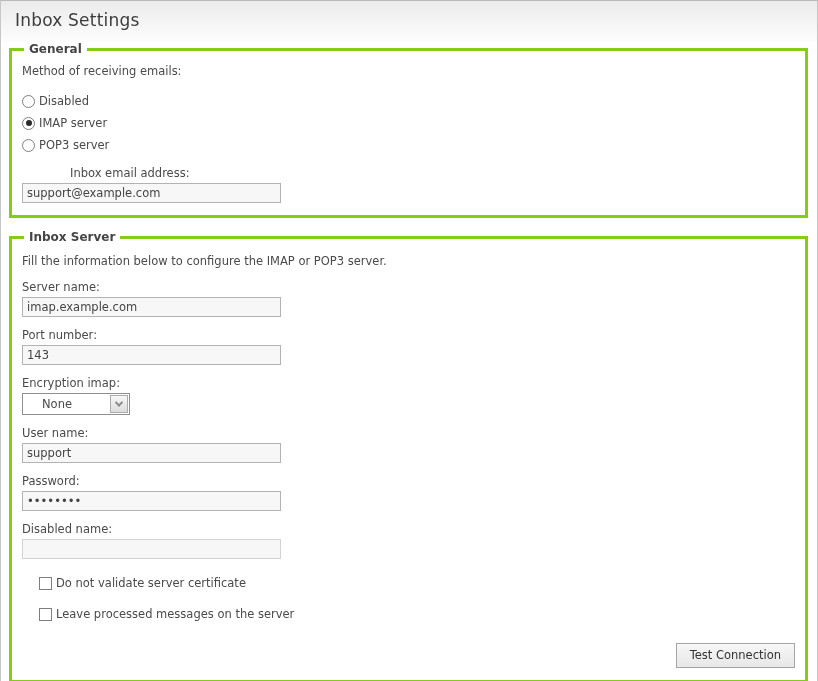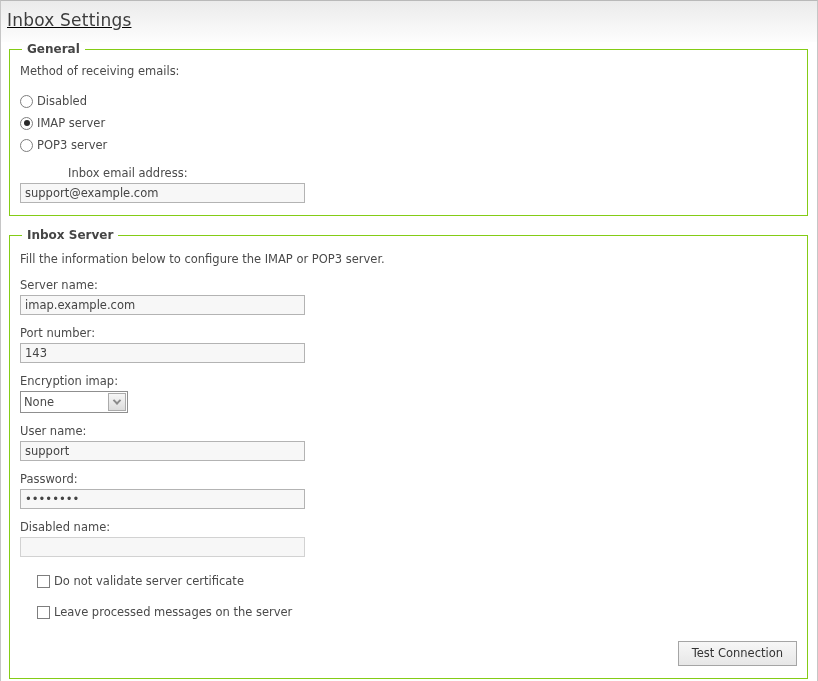--- a/index.html
+++ b/index.html
@@ -11,35 +11,34 @@
     height: 681px;
     border-left: 1px solid #c6c6c6;
     border-right: 1px solid #c6c6c6;
     border-top: 1px solid #b9b9b9;
     background: #ffffff;
     overflow: hidden;
   }
 
   .header {
     height: 41px;
-    padding: 9px 6px 0;
+    padding: 9px 14px 0;
     background: linear-gradient(#ebebeb, #fdfdfd);
-    text-decoration: underline;
   }
   .page-title {
     margin: 0;
     font-size: 17px;
     font-weight: 400;
     color: #3d3d3d;
     letter-spacing: 0.2px;
   }
 
   fieldset {
     margin: 0 9px 12px 8px;
-    border: 1px solid #84cc16;
+    border: 3px solid #84cc16;
     padding: 4px 10px 12px;
   }
   legend {
     font-size: 12px;
     font-weight: bold;
     color: #454545;
     padding: 0 5px;
     margin-left: 2px;
   }
 
@@ -71,21 +70,21 @@
     content: "";
     position: absolute;
     left: 2.5px; top: 2.5px;
     width: 6px; height: 6px;
     border-radius: 50%;
     background: #2a2a2a;
   }
 
   .text-input {
     display: block;
-    width: 285px;
+    width: 259px;
     height: 20px;
     background: #f7f7f7;
     border: 1px solid #b3b3b3;
     font-family: "DejaVu Sans", "Liberation Sans", sans-serif;
     font-size: 11.5px;
     color: #444;
     padding: 1px 4px;
     outline: none;
   }
   .text-input:disabled {
@@ -108,21 +107,21 @@
   .field { margin-bottom: 11px; }
 
   .select {
     width: 108px;
     height: 22px;
     border: 1px solid #8f8f8f;
     background: #ffffff;
     display: flex;
     align-items: center;
     justify-content: space-between;
-    padding-left: 3px;
+    padding-left: 19px;
     font-size: 11.5px;
     color: #4a4a4a;
     cursor: default;
   }
   .select-arrow-btn {
     width: 18px;
     height: 18px;
     margin: 1px;
     border: 1px solid #ababab;
     background: linear-gradient(#f7f7f7, #dcdcdc);

